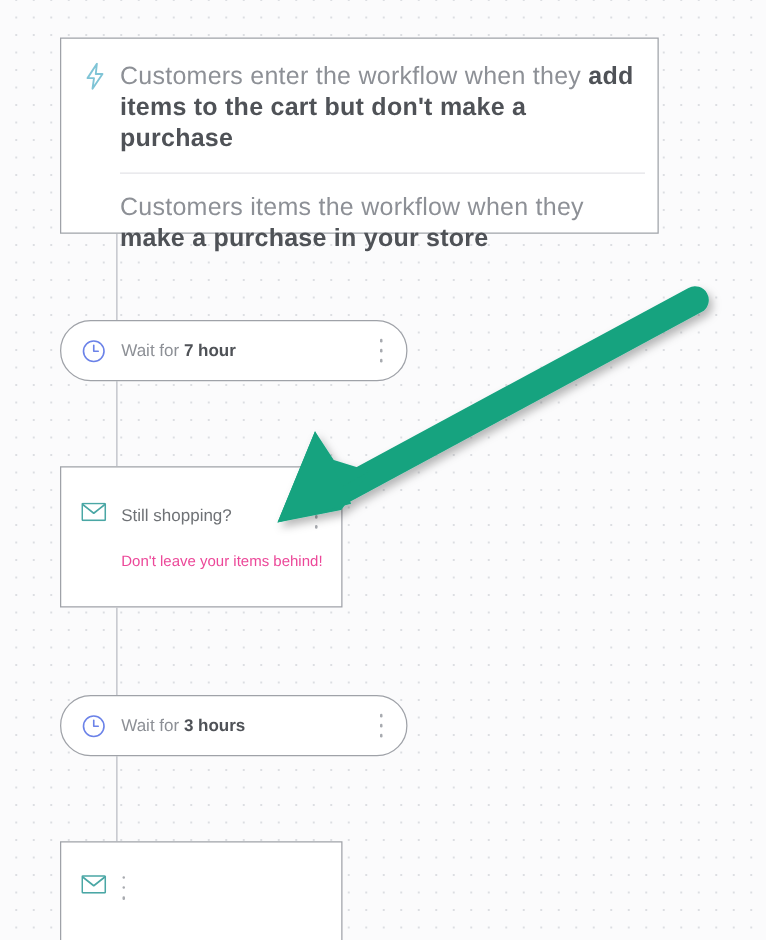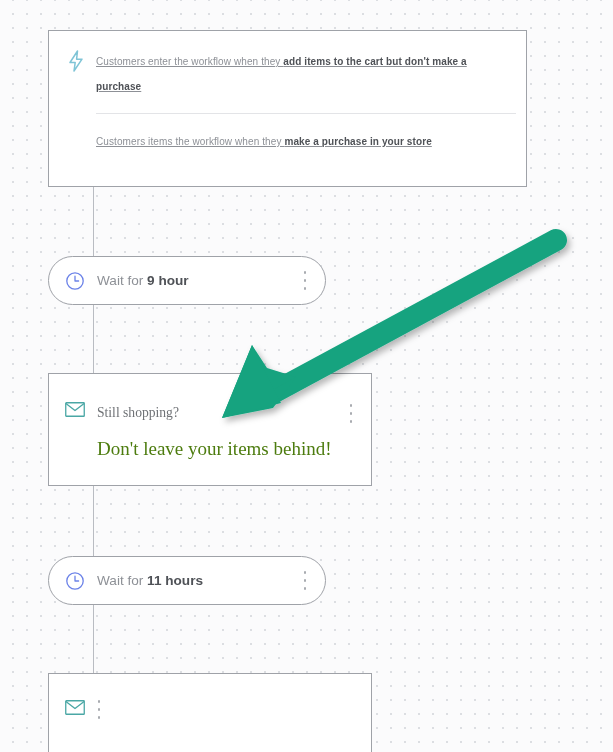--- a/index.html
+++ b/index.html
@@ -70,25 +70,24 @@
     height: 1px;
     background: #e3e4e7;
     margin: 0 10px 0 47px;
   }
   .bolt-wrap {
     width: 29px;
     flex: 0 0 29px;
     padding-top: 1px;
   }
   .trigger-text {
-    font-size: 10px;
+    font-size: 20px;
     line-height: 25px;
     color: #8d9096;
     letter-spacing: 0.01em;
-    text-decoration: underline;
   }
   .trigger-text .hl {
     color: #4f5257;
     font-weight: 600;
   }
 
   
   .wait-card {
     left: 48px;
     width: 278px;
@@ -114,23 +113,22 @@
     white-space: nowrap;
   }
   .wait-label .hl {
     color: #4f5257;
     font-weight: 600;
   }
 
   
   .email-card {
     left: 48px;
-    width: 324px;
+    width: 226px;
     padding: 0;
-    font-family: Liberation Serif, serif;
   }
   #email-card-1 { top: 373px; height: 113px; }
   #email-card-2 { top: 673px; height: 95px; }
 
   .email-head {
     display: flex;
     align-items: flex-start;
     padding: 26px 14px 0 16px;
   }
   #email-card-2 .email-head { padding-top: 24px; }
@@ -139,22 +137,22 @@
     padding-top: 2px;
   }
   .email-title {
     flex: 1;
     font-size: 13.6px;
     line-height: 25px;
     color: #6f7276;
     padding-left: 4px;
   }
   .email-sub {
-    font-size: 19px;
-    color: #4d7c0f;
+    font-size: 12px;
+    color: #ec4899;
     padding: 14px 14px 0 48px;
     line-height: 20px;
   }
 
   
   .kebab {
     flex: 0 0 12px;
     width: 12px;
     height: 19px;
     display: flex;
@@ -211,21 +209,21 @@
   </div>
 </div>
 
 <div class="card wait-card" id="wait-card-1">
   <span class="wait-icon">
     <svg width="20" height="20" viewBox="0 0 20 20">
       <circle cx="10" cy="10" r="8.2" fill="none" stroke="#6b82e8" stroke-width="1.3"></circle>
       <path d="M10 5.2 L10 10 L13.6 10" fill="none" stroke="#6b82e8" stroke-width="1.3" stroke-linecap="round" stroke-linejoin="round"></path>
     </svg>
   </span>
-  <span class="wait-label"><span>Wait for </span><span class="hl">9 hour</span></span>
+  <span class="wait-label"><span>Wait for </span><span class="hl">7 hour</span></span>
   <span class="kebab">
     <span></span>
       <span></span>
       <span></span>
   </span>
 </div>
 
 <div class="card email-card" id="email-card-1">
   <div class="email-head">
     <span class="email-icon">
@@ -244,21 +242,21 @@
   <div class="email-sub">Don't leave your items behind!</div>
 </div>
 
 <div class="card wait-card" id="wait-card-2">
   <span class="wait-icon">
     <svg width="20" height="20" viewBox="0 0 20 20">
       <circle cx="10" cy="10" r="8.2" fill="none" stroke="#6b82e8" stroke-width="1.3"></circle>
       <path d="M10 5.2 L10 10 L13.6 10" fill="none" stroke="#6b82e8" stroke-width="1.3" stroke-linecap="round" stroke-linejoin="round"></path>
     </svg>
   </span>
-  <span class="wait-label"><span>Wait for </span><span class="hl">11 hours</span></span>
+  <span class="wait-label"><span>Wait for </span><span class="hl">3 hours</span></span>
   <span class="kebab">
     <span></span>
       <span></span>
       <span></span>
   </span>
 </div>
 
 <div class="card email-card" id="email-card-2">
   <div class="email-head">
     <span class="email-icon">

